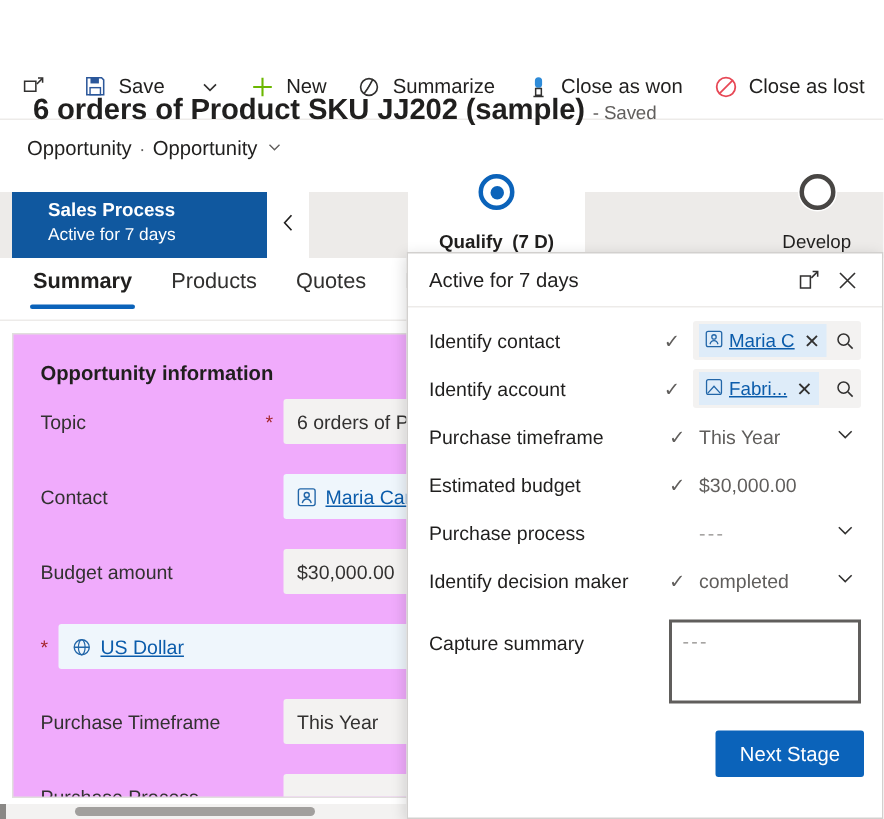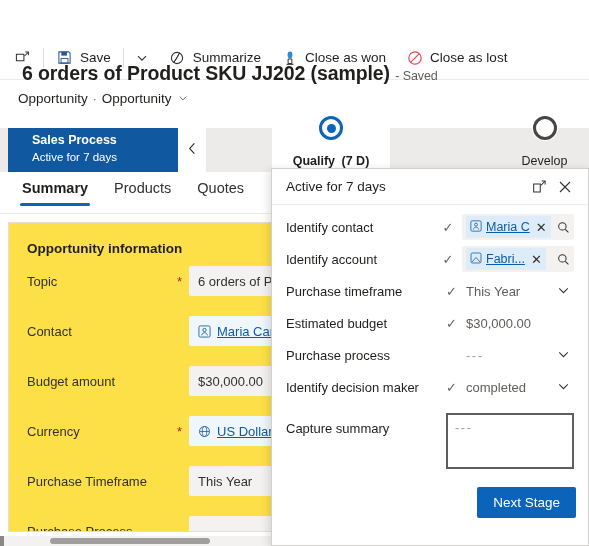--- a/index.html
+++ b/index.html
@@ -74,21 +74,21 @@
     background:#fff; display:flex; align-items:flex-start; padding-left: 20px; gap: 22px;
     border-bottom: 1px solid #edebe9;
   }
   .tab { position: relative; font-size: 14.5px; color:#323130; padding: 8px 2px 10px; cursor:pointer; }
   .tab.selected { font-weight: 700; color:#201f1e; }
   .tab.selected::after { content:""; position:absolute; left:0; right:0; bottom:0; height:3px; background:#0b63ba; border-radius:2px;}
 
   
   .form-card {
     position:absolute; top: 222px; left: 8px; width: 281px; height: 310px;
-    background:#fde047; border: 1px solid #e1dfdd;
+    background:#f0abfc; border: 1px solid #e1dfdd;
     overflow: hidden;
   }
   .form-head { font-size: 13.5px; font-weight:700; color:#201f1e; padding: 18px 0 0 18px; }
   .frow { display:flex; align-items:center; height: 50px; padding-left: 18px; }
   .frow .flabel { width: 150px; font-size: 13px; color:#323130; }
   .req { color:#a4262c; font-size: 13px; width: 12px; display:inline-block;}
   .fval {
     flex: 1; height: 30px; background:#f3f2f1; border-radius: 2px;
     display:flex; align-items:center; padding: 0 9px; font-size: 13px; color:#323130;
     white-space: nowrap; overflow:hidden;
@@ -171,20 +171,28 @@
       </span>
       <span>Save</span>
     </div>
     <div class="cmd-sep"></div>
     <div class="cmd-item cmd-chev">
       <span class="cmd-icon">
         <svg width="12" height="12" viewBox="0 0 12 12">
             <path d="M2 4.2L6 8.2l4-4" fill="none" stroke="#323130" stroke-width="1.1"></path>
           </svg>
       </span>
+    </div>
+    <div class="cmd-item">
+      <span class="cmd-icon">
+        <svg width="16" height="16" viewBox="0 0 16 16">
+            <path d="M8 1.8v12.4M1.8 8h12.4" stroke="#6bb700" stroke-width="1.4"></path>
+          </svg>
+      </span>
+      <span>New</span>
     </div>
     <div class="cmd-item">
       <span class="cmd-icon">
         <svg width="16" height="16" viewBox="0 0 16 16">
             <ellipse cx="8" cy="8" rx="5.6" ry="5.6" fill="none" stroke="#323130" stroke-width="1.1"></ellipse>
             <path d="M4.5 12.5C7 10 9 6 10.6 2.8" stroke="#323130" stroke-width="1.1"></path>
           </svg>
       </span>
       <span>Summarize</span>
     </div>
@@ -294,21 +302,20 @@
       </span>
     </div>
 
     <div class="frow">
       <span class="flabel">Budget amount</span>
       <span class="req"></span>
       <span class="fval">$30,000.00</span>
     </div>
 
     <div class="frow">
-      <span class="flabel">Currency</span>
       <span class="req">*</span>
       <span class="fval lookup">
         <span class="mini-ic">
           <svg width="13" height="13" viewBox="0 0 14 14">
               <circle cx="7" cy="7" r="5.4" fill="none" stroke="#2266a8" stroke-width="1"></circle>
               <ellipse cx="7" cy="7" rx="2.4" ry="5.4" fill="none" stroke="#2266a8" stroke-width=".9"></ellipse>
               <path d="M1.8 7h10.4" stroke="#2266a8" stroke-width=".9"></path>
             </svg>
         </span>
         <a href="#">US Dollar</a>

